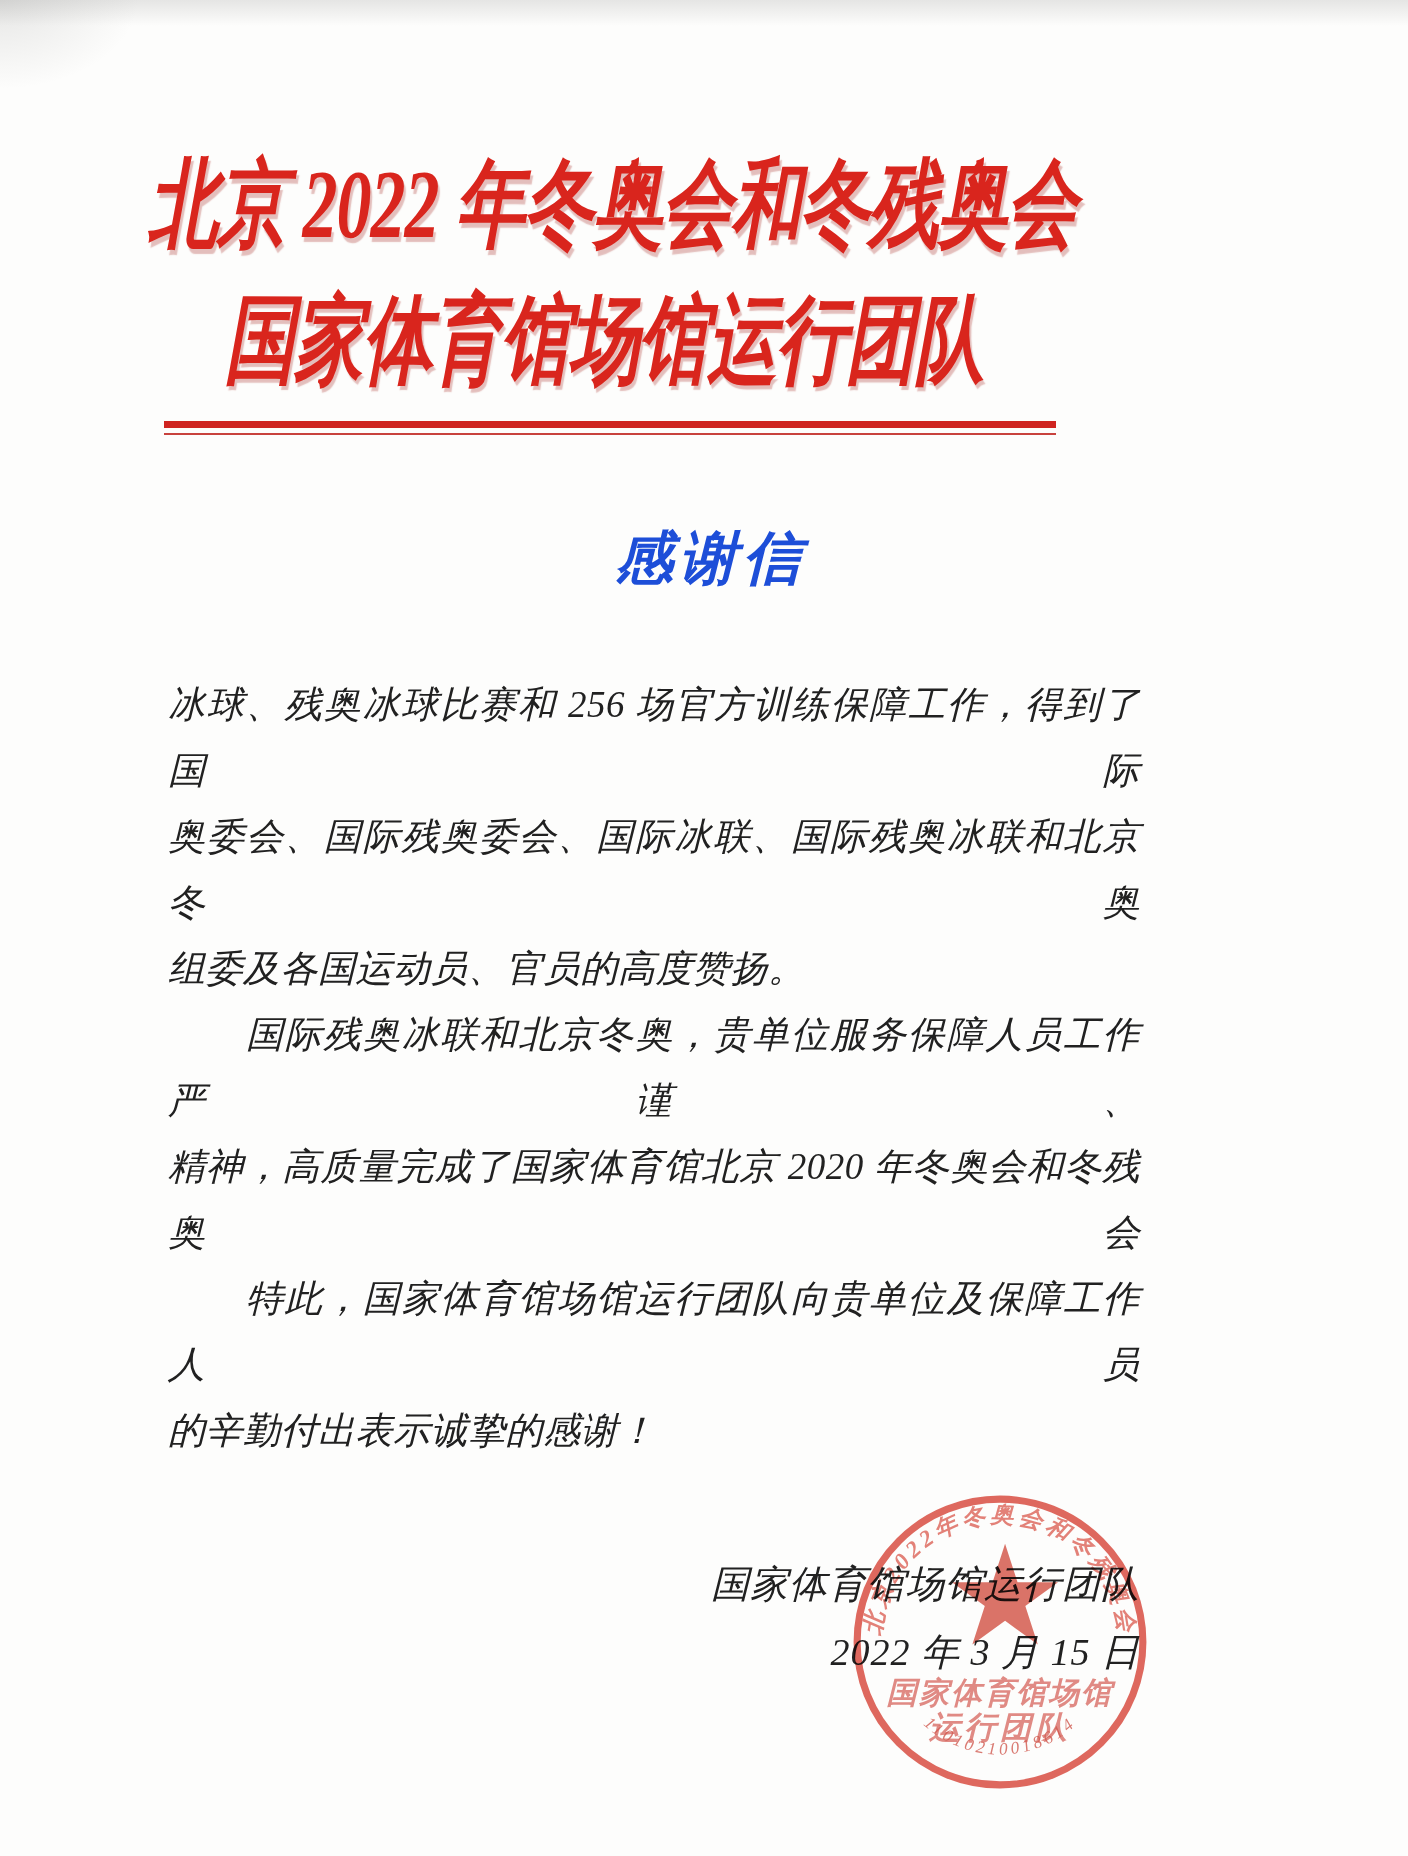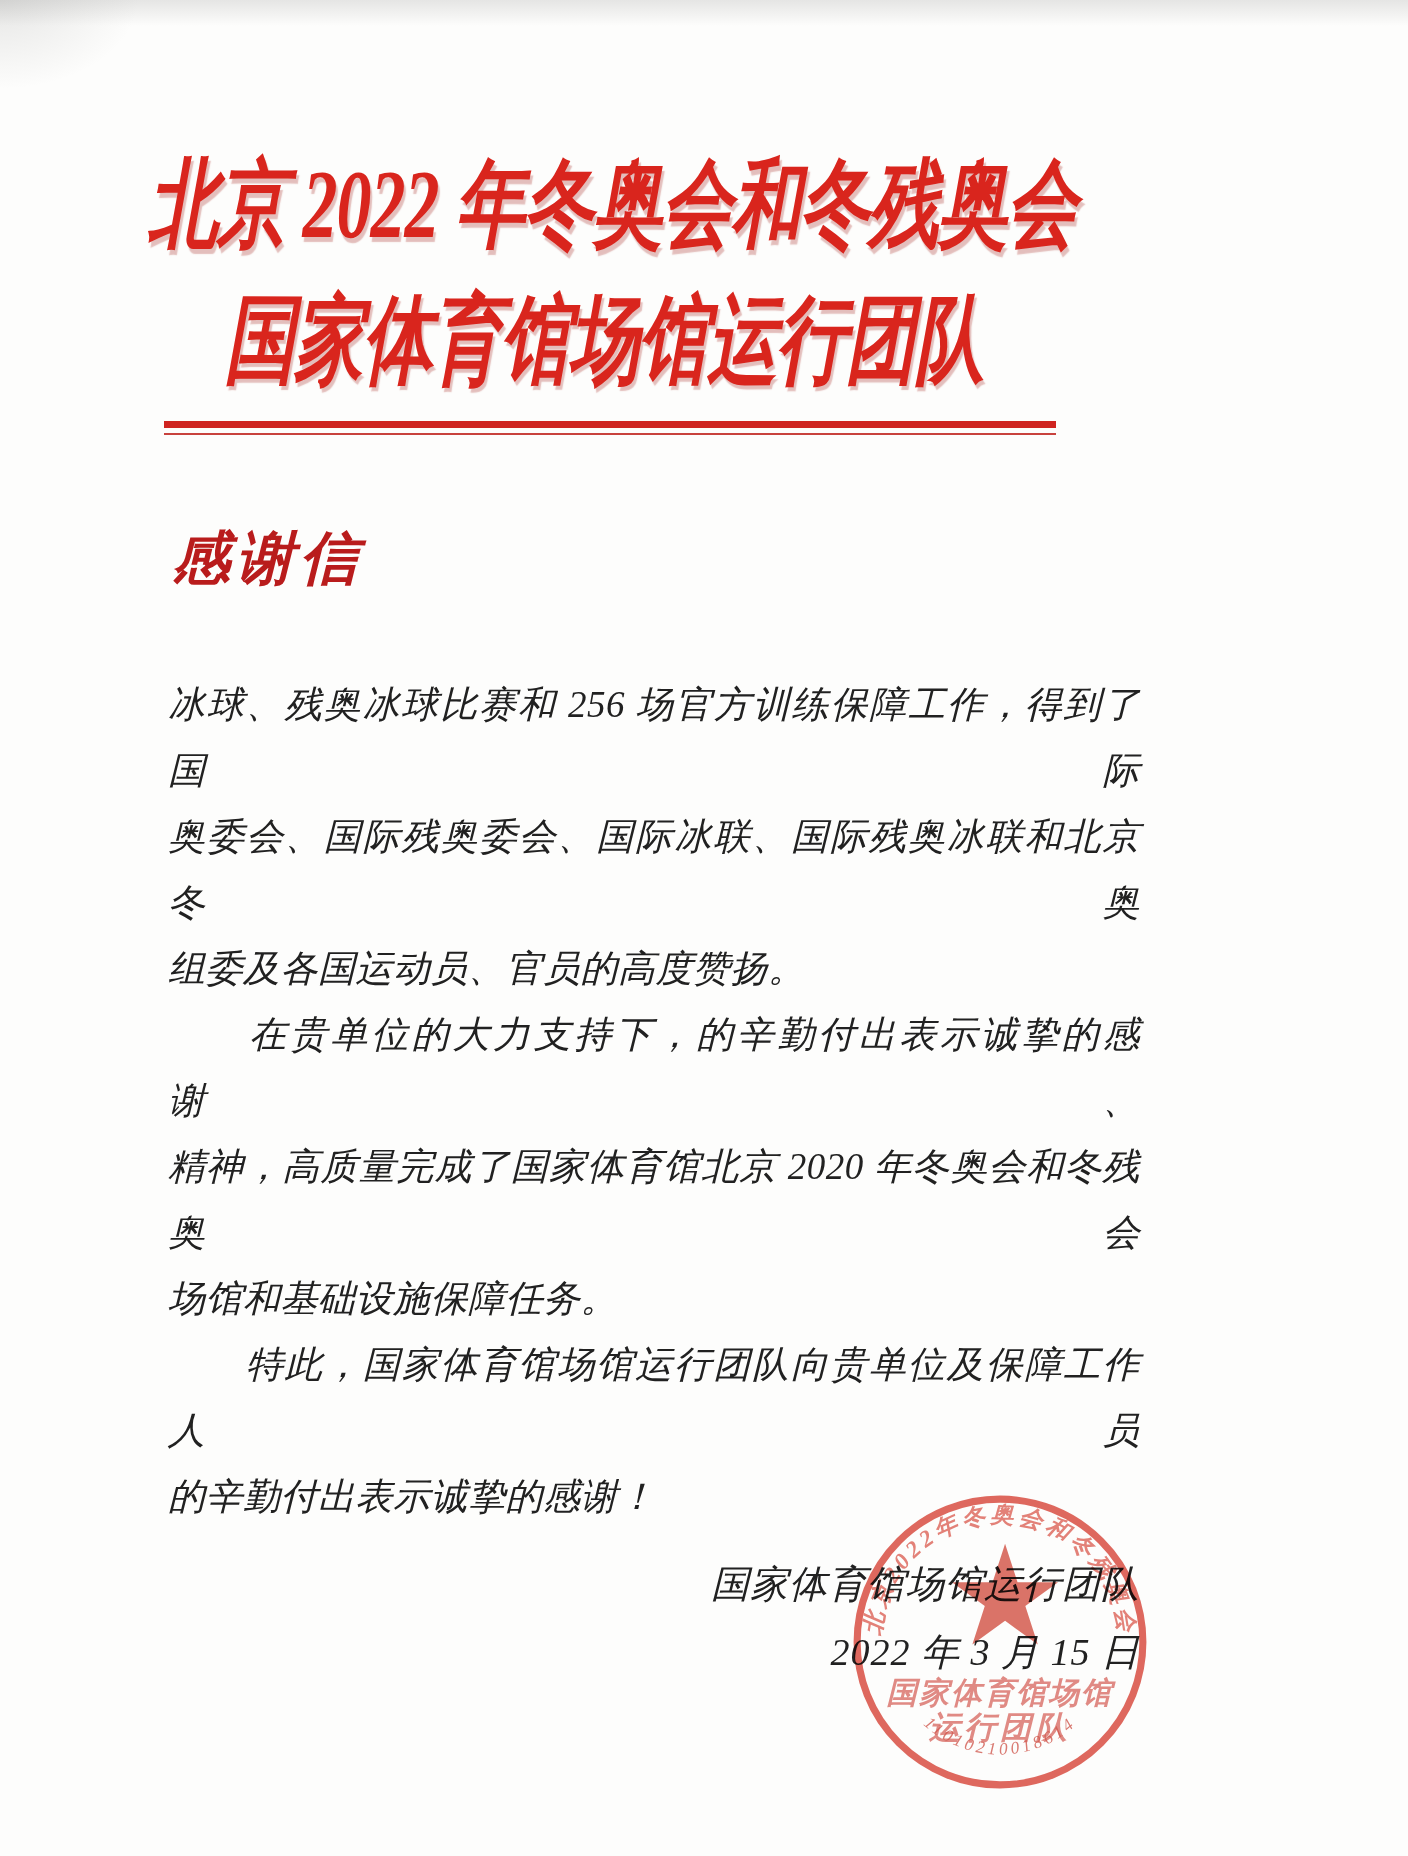--- a/index.html
+++ b/index.html
@@ -40,22 +40,23 @@
     text-shadow:2px 3px 1px rgba(160,28,20,.28);
     white-space:nowrap;
   }
   .redrule{position:absolute;left:164px;width:892px;}
   .redrule .thick{height:7px;background:#cf2420;}
   .redrule .gap{height:5px;background:transparent;}
   .redrule .thin{height:2px;background:#c8423d;}
 
   
   .letter-title{
-    position:absolute;left:172px;top:520px;width:1090px;
-    font-size:58px;font-weight:bold;color:#b91c1c;
+    position:absolute;left:166px;top:520px;width:1090px;
+    text-align:center;
+    font-size:58px;font-weight:bold;color:#1d4ed8;
     letter-spacing:6px;
   }
 
   
   .body-block{
     position:absolute;left:168px;top:672px;width:972px;
     font-size:37px;color:#212121;line-height:66px;
     letter-spacing:.5px;
   }
   .bline{text-align:justify;text-align-last:justify;}
@@ -94,23 +95,22 @@
   </div>
 
   <div class="letter-title">感谢信</div>
 
   <div class="body-block">
 
     <div class="bline">冰球、残奥冰球比赛和 256 场官方训练保障工作，得到了国际</div>
     <div class="bline">奥委会、国际残奥委会、国际冰联、国际残奥冰联和北京冬奥</div>
     <div class="bline last">组委及各国运动员、官员的高度赞扬。</div>
 
-    <div class="bline">　　在贵单位的大力支持下，的辛勤付出表示诚挚的感谢、</div>
+    <div class="bline">　　国际残奥冰联和北京冬奥，贵单位服务保障人员工作严谨、</div>
     <div class="bline">精神，高质量完成了国家体育馆北京 2020 年冬奥会和冬残奥会</div>
-    <div class="bline last">场馆和基础设施保障任务。</div>
 
     <div class="bline">　　特此，国家体育馆场馆运行团队向贵单位及保障工作人员</div>
     <div class="bline last">的辛勤付出表示诚挚的感谢！</div>
   </div>
 
   <div class="sig-block">
     <div>国家体育馆场馆运行团队</div>
     <div>2022 年 3 月 15 日</div>
   </div>
 

